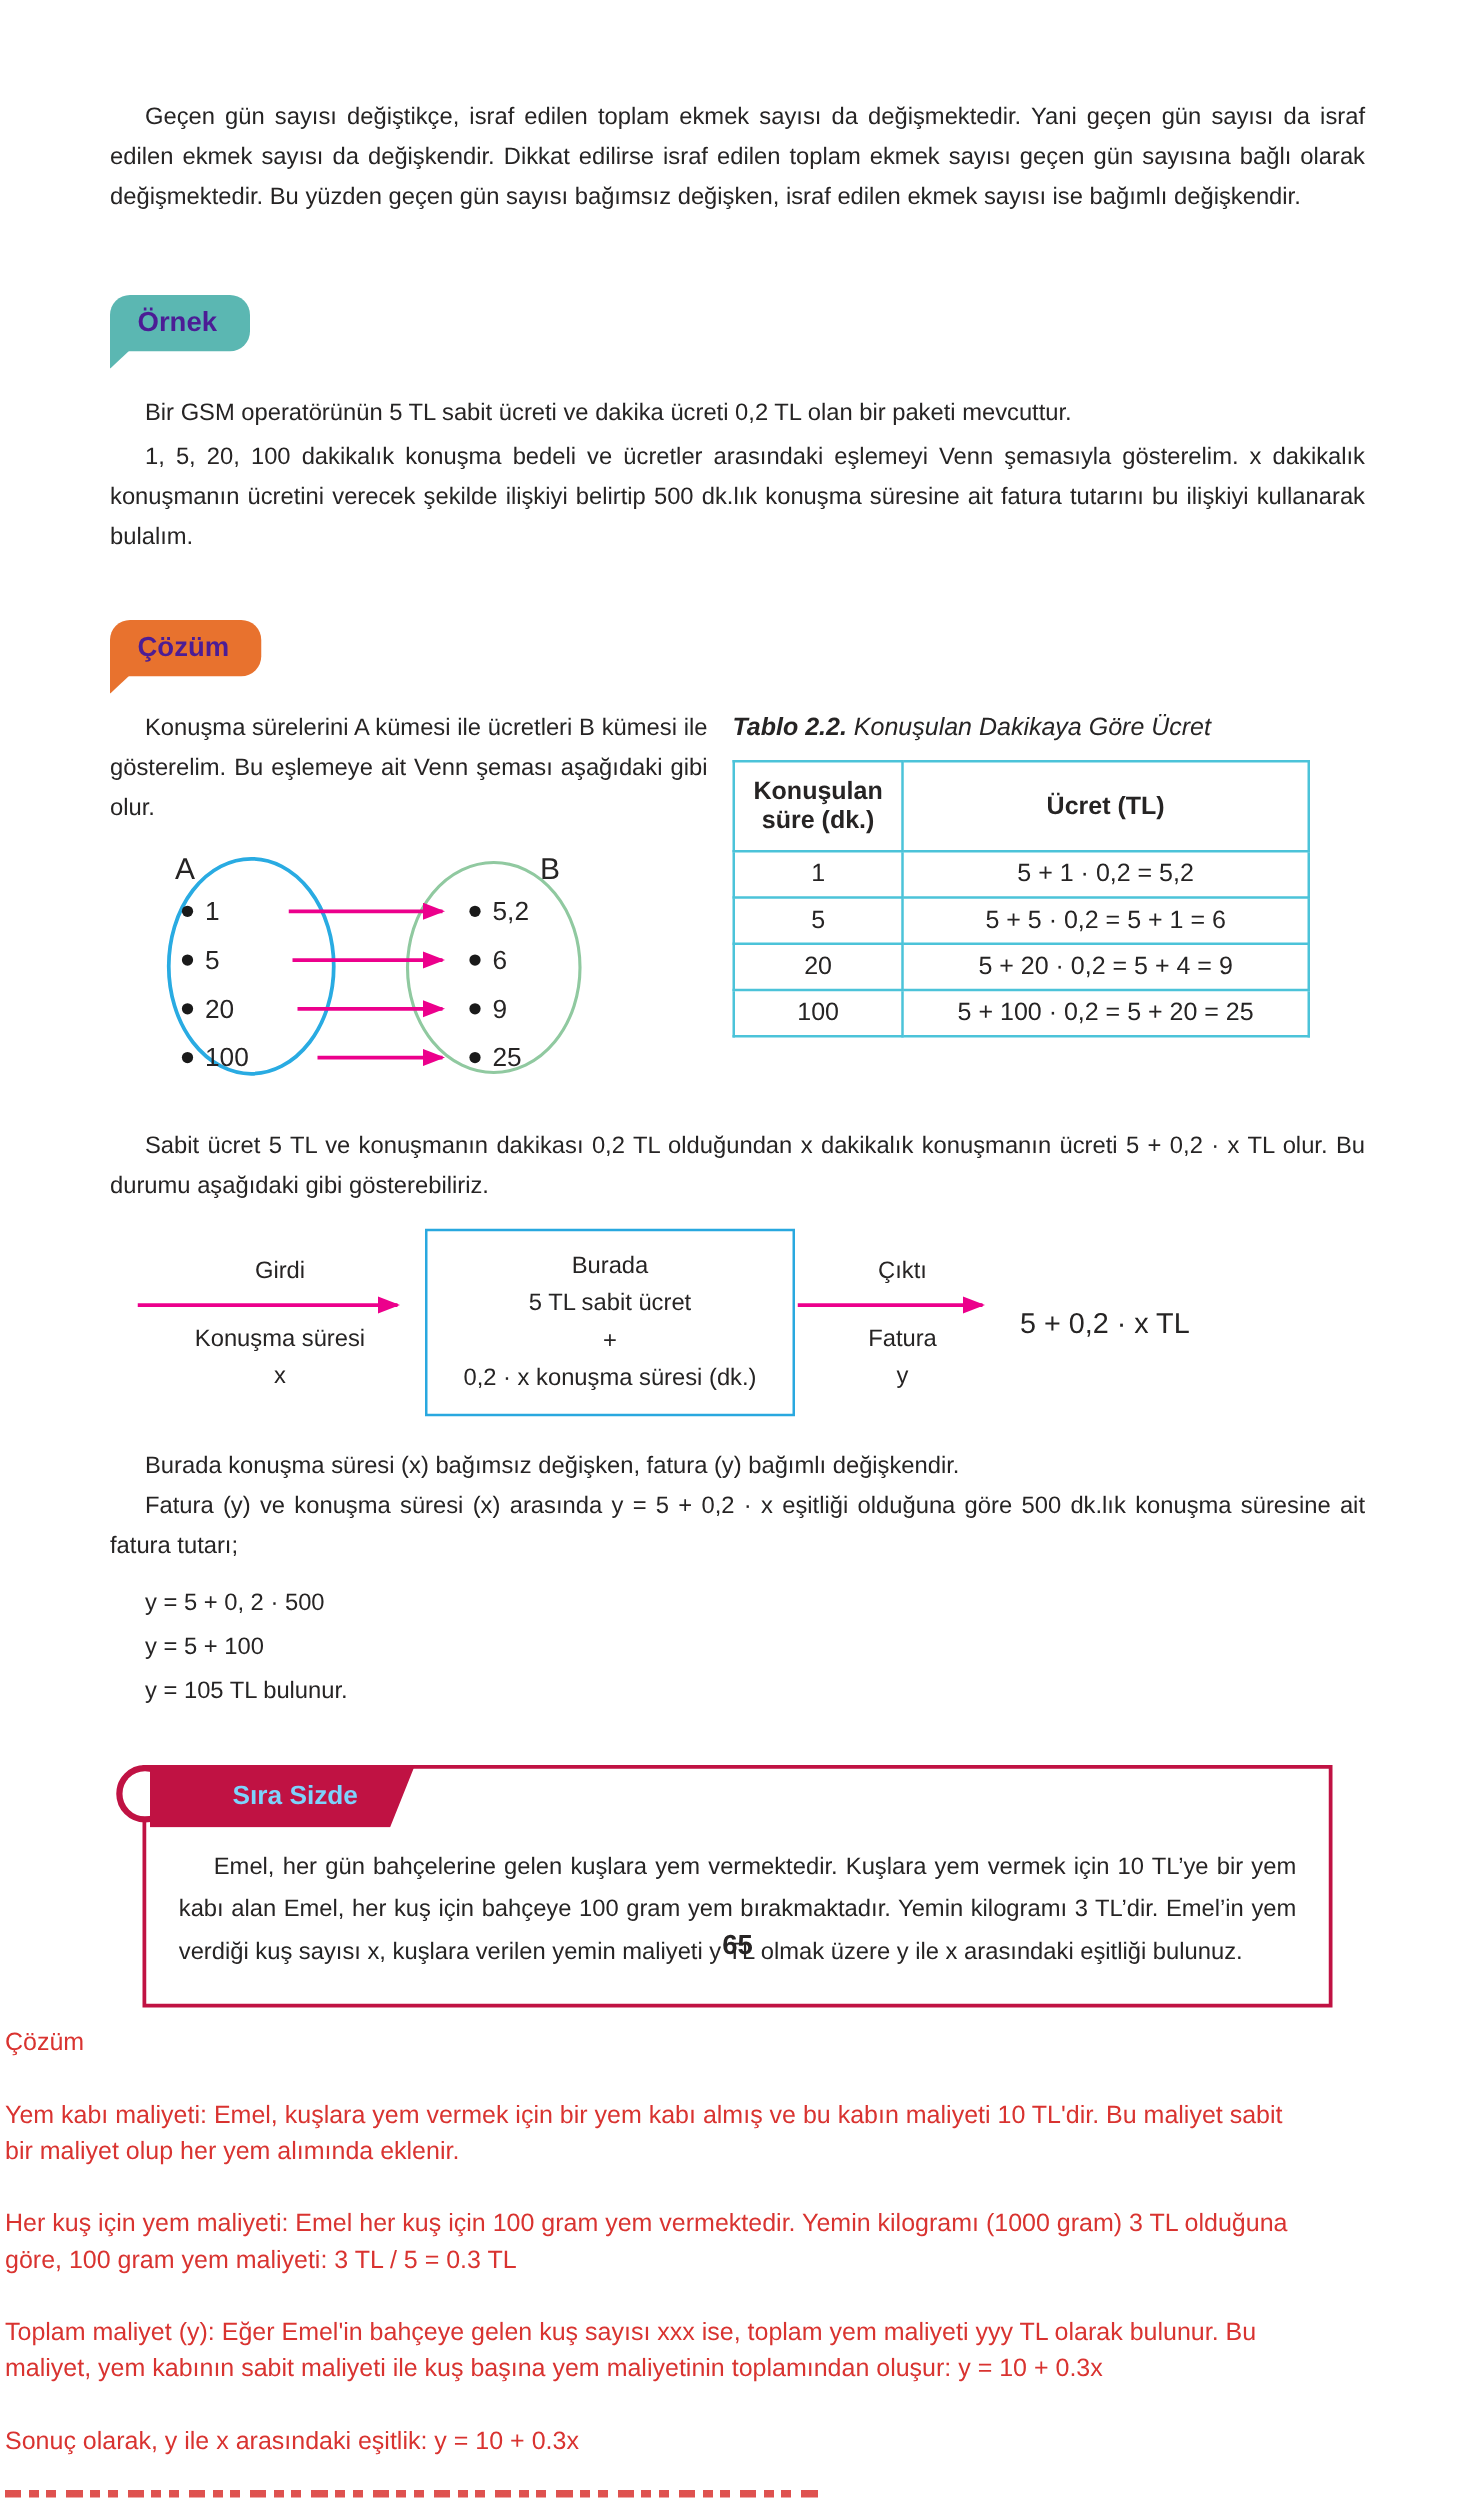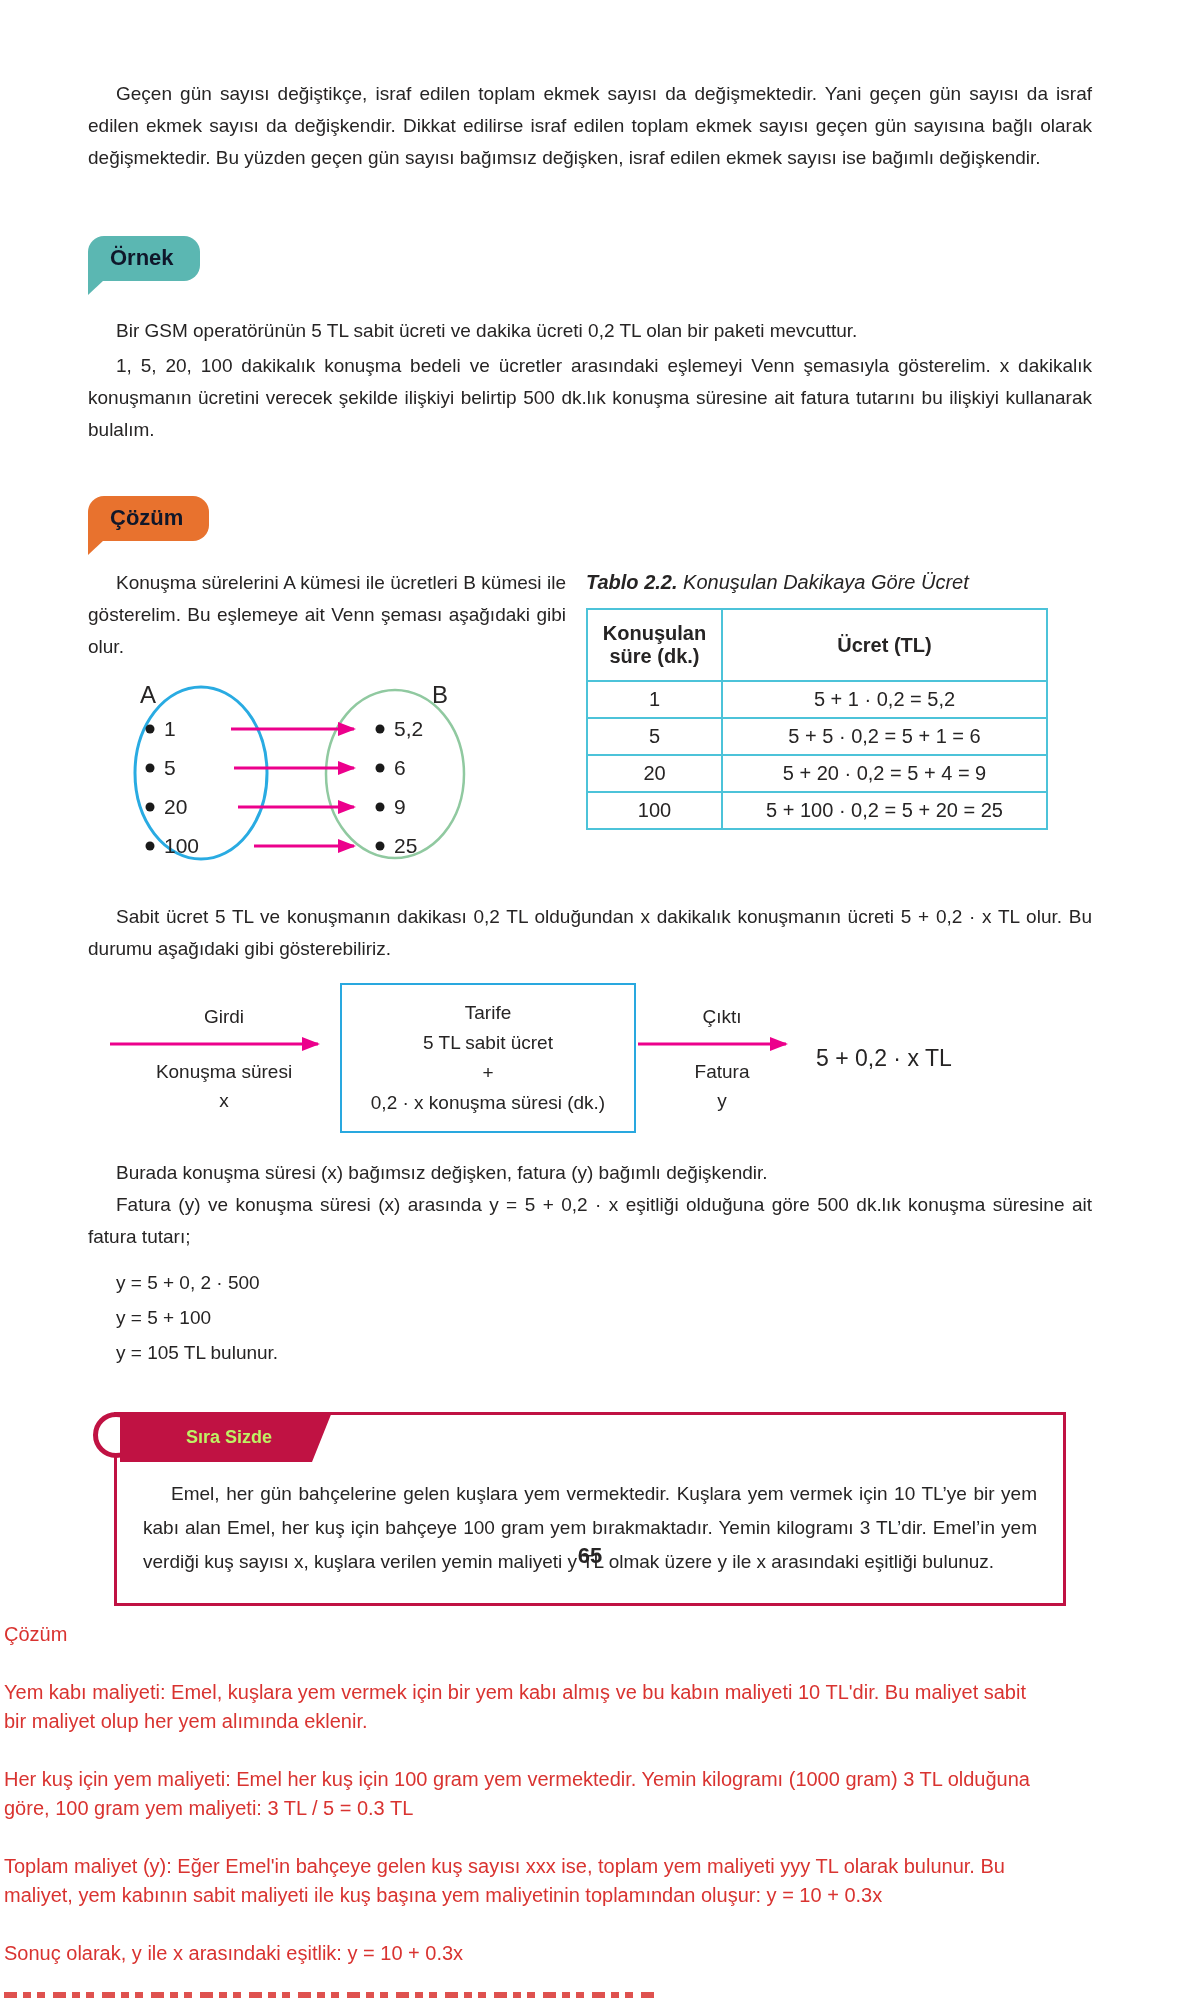--- a/index.html
+++ b/index.html
@@ -10,21 +10,21 @@
     color:#262424;
   }
   .content { padding:78px 88px 0 88px; }
 
   p.body-text { font-size:19px; line-height:32px; }
   .justify { text-align:justify; }
   .indent { text-indent:28px; }
 
   
   .badge {
-    position:relative; display:inline-block; color:#0f172a; font-weight:bold;
+    position:relative; display:inline-block; color:#4c1d95; font-weight:bold;
     font-size:22px; padding:9px 26px 10px 22px;
     border-radius:16px 16px 16px 0;
   }
   .badge::after {
     content:""; position:absolute; left:0; bottom:-14px; width:16px; height:15px;
     background:inherit; clip-path:polygon(0 0, 100% 0, 0 100%);
   }
   .badge-ornek { background:var(--ornek); margin-top:62px; }
   .badge-cozum { background:var(--cozum); margin-top:50px; }
 
@@ -70,21 +70,21 @@
   .after-para { margin-top:24px; }
   .eq-block { margin-top:12px; padding-left:28px; font-size:19px; line-height:35px; }
 
   
   .sira-box {
     position:relative; margin:42px 0 0 26px; width:952px;
     border:3px solid var(--sira); padding:62px 26px 24px 26px;
   }
   .sira-banner {
     position:absolute; left:3px; top:-3px; width:212px; height:50px;
-    background:var(--sira); color:#bef264; font-weight:bold; font-size:18px;
+    background:var(--sira); color:#7dd3fc; font-weight:bold; font-size:21px;
     line-height:50px; padding-left:66px;
     clip-path:polygon(0 0, 100% 0, calc(100% - 20px) 100%, 0 100%);
   }
   .sira-circle {
     position:absolute; left:-24px; top:-3px; width:46px; height:46px;
     background:#fff; border:5px solid var(--sira); border-radius:50%;
   }
   .sira-text { font-size:19px; line-height:34px; }
 
   .page-number {
@@ -208,21 +208,21 @@
       <div class="flow-side">
         <span>Girdi</span>
         <svg class="arr" width="228" height="18">
           <line class="arrow-line" x1="0" y1="9" x2="208" y2="9" marker-end="url(#arrowhead)"></line>
         </svg>
         <span>Konuşma süresi</span>
         <span>x</span>
       </div>
 
       <div class="flow-box">
-        <div>Tarife</div>
+        <div>Burada</div>
         <div>5 TL sabit ücret</div>
         <div>+</div>
         <div>0,2 · x konuşma süresi (dk.)</div>
       </div>
 
       <div class="flow-side">
         <span>Çıktı</span>
         <svg class="arr" width="168" height="18">
           <line class="arrow-line" x1="0" y1="9" x2="148" y2="9" marker-end="url(#arrowhead)"></line>
         </svg>

